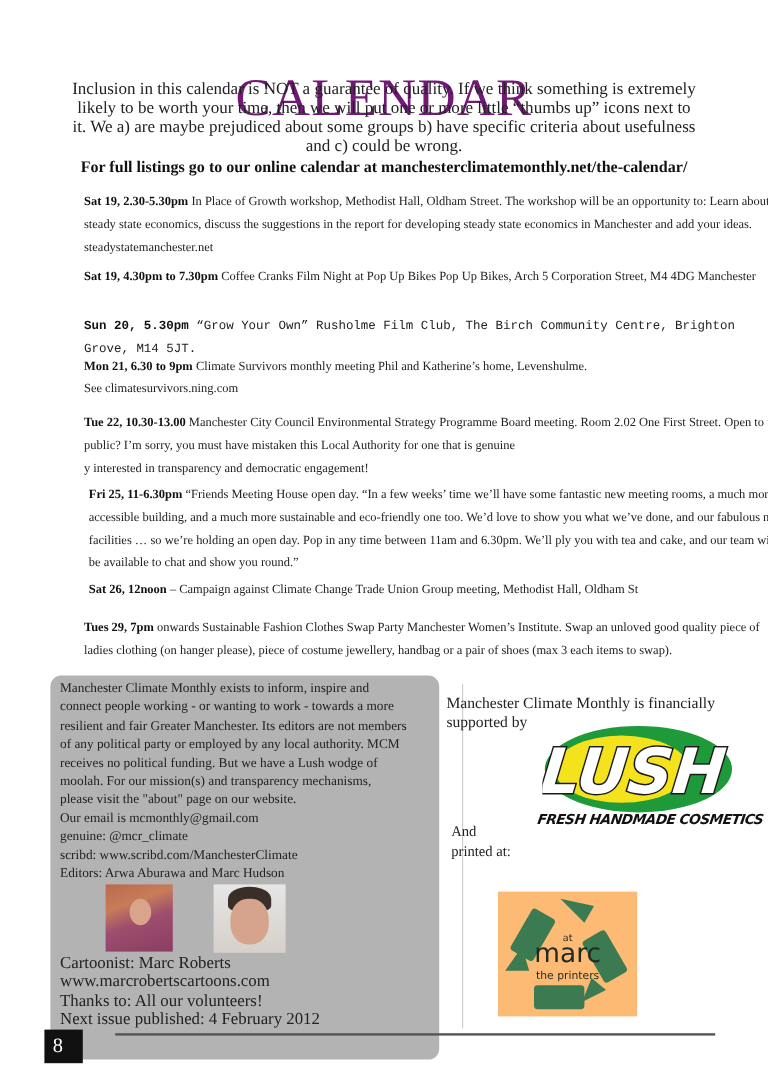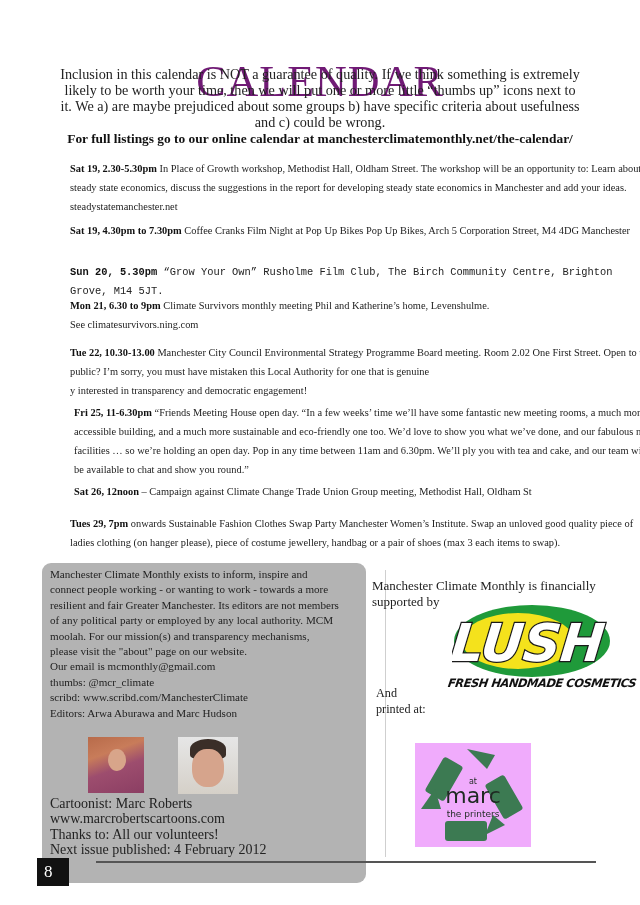--- a/index.html
+++ b/index.html
@@ -16,21 +16,21 @@
   .photo { position:absolute; top:174px; width:56px; height:56px; }
   .photo1 { left:46px; background:linear-gradient(160deg,#b86b4a 0%,#c87c5a 30%,#9d4d6e 55%,#8b3e63 100%); }
   .photo1::after { content:""; position:absolute; left:20px; top:12px; width:18px; height:22px; background:#d8a58a; border-radius:50%; }
   .photo2 { left:136px; background:linear-gradient(180deg,#e6e6e6 0%,#d5d0c8 100%); width:60px; height:57px; }
   .photo2::before { content:""; position:absolute; left:12px; top:2px; width:36px; height:20px; background:#3a2e28; border-radius:50% 50% 20% 20%; }
   .photo2::after { content:""; position:absolute; left:14px; top:12px; width:32px; height:38px; background:#d6a48c; border-radius:45%; }
   .support { position:absolute; left:372px; top:578px; font-size:13px; line-height:15.5px; color:#222; width:260px; }
   .lush-logo { position:absolute; left:452px; top:603px; width:160px; height:76px; }
   .lush-tag { position:absolute; left:448px; top:676px; font-size:11.5px; font-weight:bold; font-style:italic; letter-spacing:-0.5px; color:#111; font-family:"DejaVu Sans", sans-serif; transform:skewX(-8deg); }
   .and-label { position:absolute; left:376px; top:686px; font-size:12.2px; line-height:15.5px; color:#222; }
-  .printer-logo { position:absolute; left:415px; top:743px; width:116px; height:104px; background:#f0abfc; }
+  .printer-logo { position:absolute; left:415px; top:743px; width:116px; height:104px; background:#fdba74; }
   .printer-text { position:absolute; left:0; width:116px; text-align:center; font-family:"DejaVu Sans", sans-serif; color:#1e2a22; }
   .vline { position:absolute; left:385px; top:570px; width:1px; height:287px; background:#cfcfcf; }
   .page-num { position:absolute; left:37px; top:858px; width:32px; height:28px; background:#111; color:#fff; font-size:17px; line-height:28px; padding-left:7px; box-sizing:border-box; }
   .footer-rule { position:absolute; left:96px; top:861px; width:500px; height:2px; background:#555; }
 </style>
 </head>
 <body>
 
 <div class="title">CALENDAR</div>
 <div class="intro">Inclusion in this calendar is NOT a guarantee of quality. If we think something is extremely likely to be worth your time, then we will put one or more little “thumbs up” icons next to it. We a) are maybe prejudiced about some groups b) have specific criteria about usefulness and c) could be wrong.</div>
@@ -44,24 +44,25 @@
 <div class="event indent" style="top:403px; width:580px;"><b>Fri 25, 11-6.30pm</b><span>  “Friends Meeting House open day. “In a few weeks’ time we’ll have some fantastic new meeting rooms, a much more accessible building, and a much more sustainable and eco-friendly one too. We’d love to show you what we’ve done, and our fabulous new facilities …  so we’re holding an open day. Pop in any time between 11am and 6.30pm.  We’ll ply you with tea and cake, and our team will be available to chat and show you round.”</span></div>
 <div class="event indent" style="top:482px;"><b>Sat 26, 12noon</b><span> – Campaign against Climate Change Trade Union Group meeting, Methodist Hall, Oldham St</span></div>
 <div class="event" style="top:514px;"><b>Tues 29, 7pm</b><span> onwards Sustainable Fashion Clothes Swap Party Manchester Women’s Institute. Swap an unloved good quality piece of ladies clothing (on hanger please), piece of costume jewellery, handbag or a pair of shoes (max 3 each items to swap).</span></div>
 
 <div class="mcm-box">
   <div class="mcm-text">
     <div>Manchester Climate Monthly exists to inform, inspire and</div>
     <div>connect people working - or wanting to work - towards a more</div>
     <div>resilient and fair Greater Manchester. Its editors are not members</div>
     <div>of any political party or employed by any local authority. MCM</div>
+    <div>receives no political funding.  But we have a Lush wodge of</div>
     <div>moolah. For our mission(s) and transparency mechanisms,</div>
     <div>please visit the "about" page on our website.</div>
     <div>Our email is mcmonthly@gmail.com</div>
-    <div>thumbs: @mcr_climate</div>
+    <div>genuine: @mcr_climate</div>
     <div>scribd: www.scribd.com/ManchesterClimate</div>
     <div>Editors: Arwa Aburawa and Marc Hudson</div>
   </div>
   <div class="photo photo1"></div>
   <div class="photo photo2"></div>
   <div class="mcm-foot">
     <div>Cartoonist: Marc Roberts www.marcrobertscartoons.com</div>
     <div>Thanks to: All our volunteers!</div>
     <div>Next issue published:  4 February 2012</div>
   </div>

